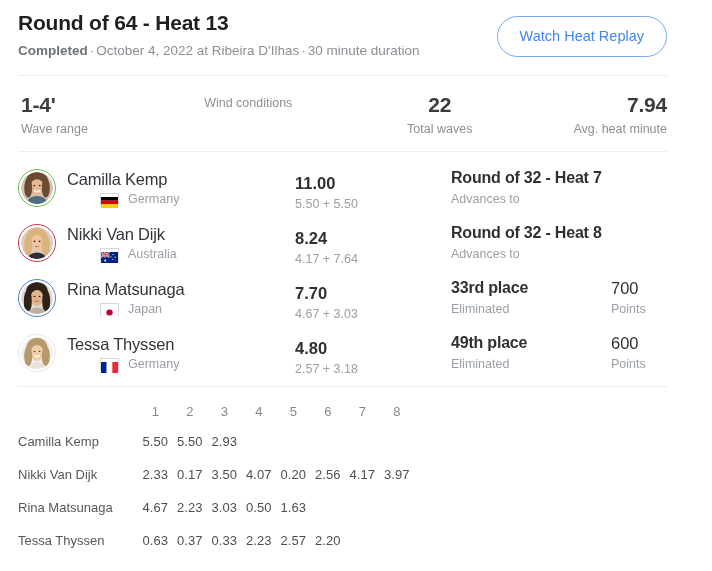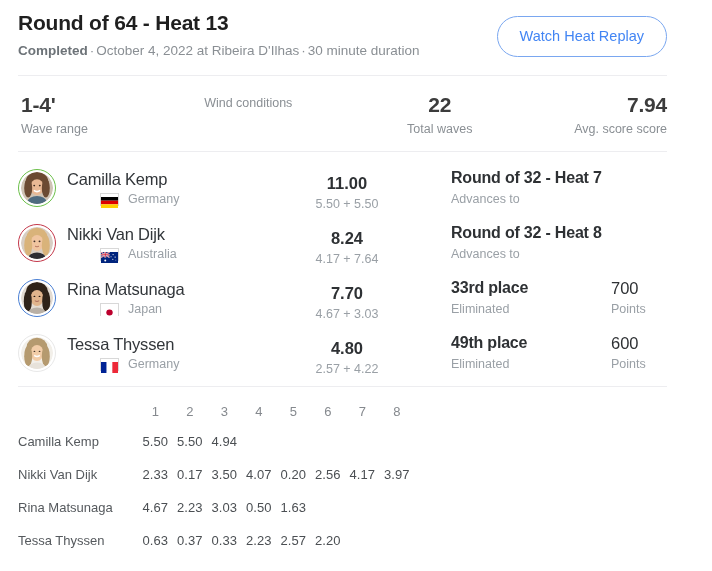--- a/index.html
+++ b/index.html
@@ -150,21 +150,21 @@
   }
   .country-label {
     font-size: 12.5px;
     color: #9aa0a6;
     margin-left: 9px;
     line-height: 15px;
   }
   .score-col {
     width: 118px;
     flex: 0 0 auto;
-    text-align: center;
+    text-align: left;
     padding-right: 14px;
     box-sizing: border-box;
     margin-top: 9px;
   }
   .score-total {
     font-size: 16.5px;
     font-weight: bold;
     color: #2e3134;
     line-height: 20px;
   }
@@ -273,21 +273,21 @@
     </div>
     <div class="stat c1">
       <div class="stat-label">Wind conditions</div>
     </div>
     <div class="stat c2">
       <div class="stat-value">22</div>
       <div class="stat-label">Total waves</div>
     </div>
     <div class="stat c3">
       <div class="stat-value">7.94</div>
-      <div class="stat-label">Avg. score score</div>
+      <div class="stat-label">Avg. heat minute</div>
     </div>
   </div>
 
   <div class="divider"></div>
 
   <div class="surfers">
 
     <div class="surfer-row">
       <div class="avatar-wrap" style="border-color:#6cc04a">
         <span class="avatar">
@@ -477,21 +477,21 @@
               <rect width="6.34" height="13" x="0" fill="#002395"></rect>
               <rect width="6.33" height="13" x="6.34" fill="#fff"></rect>
               <rect width="6.33" height="13" x="12.67" fill="#ed2939"></rect>
             </svg>
           </span>
           <span class="country-label">Germany</span>
         </div>
       </div>
       <div class="score-col">
         <div class="score-total">4.80</div>
-        <div class="score-break">2.57 + 4.22</div>
+        <div class="score-break">2.57 + 3.18</div>
       </div>
       <div class="outcome-col">
         <div class="outcome-main">49th place</div>
         <div class="outcome-sub">Eliminated</div>
       </div>
       <div class="points-col">
         <div class="points-value">600</div>
         <div class="points-label">Points</div>
       </div>
     </div>
@@ -513,21 +513,21 @@
           <th class="col-wave">6</th>
           <th class="col-wave">7</th>
           <th class="col-wave">8</th>
         </tr>
       </thead>
       <tbody>
         <tr>
           <td class="name-cell">Camilla Kemp</td>
           <td class="counted">5.50</td>
           <td class="counted">5.50</td>
-          <td>4.94</td>
+          <td>2.93</td>
           <td></td>
           <td></td>
           <td></td>
           <td></td>
           <td></td>
         </tr>
         <tr>
           <td class="name-cell">Nikki Van Dijk</td>
           <td>2.33</td>
           <td>0.17</td>

